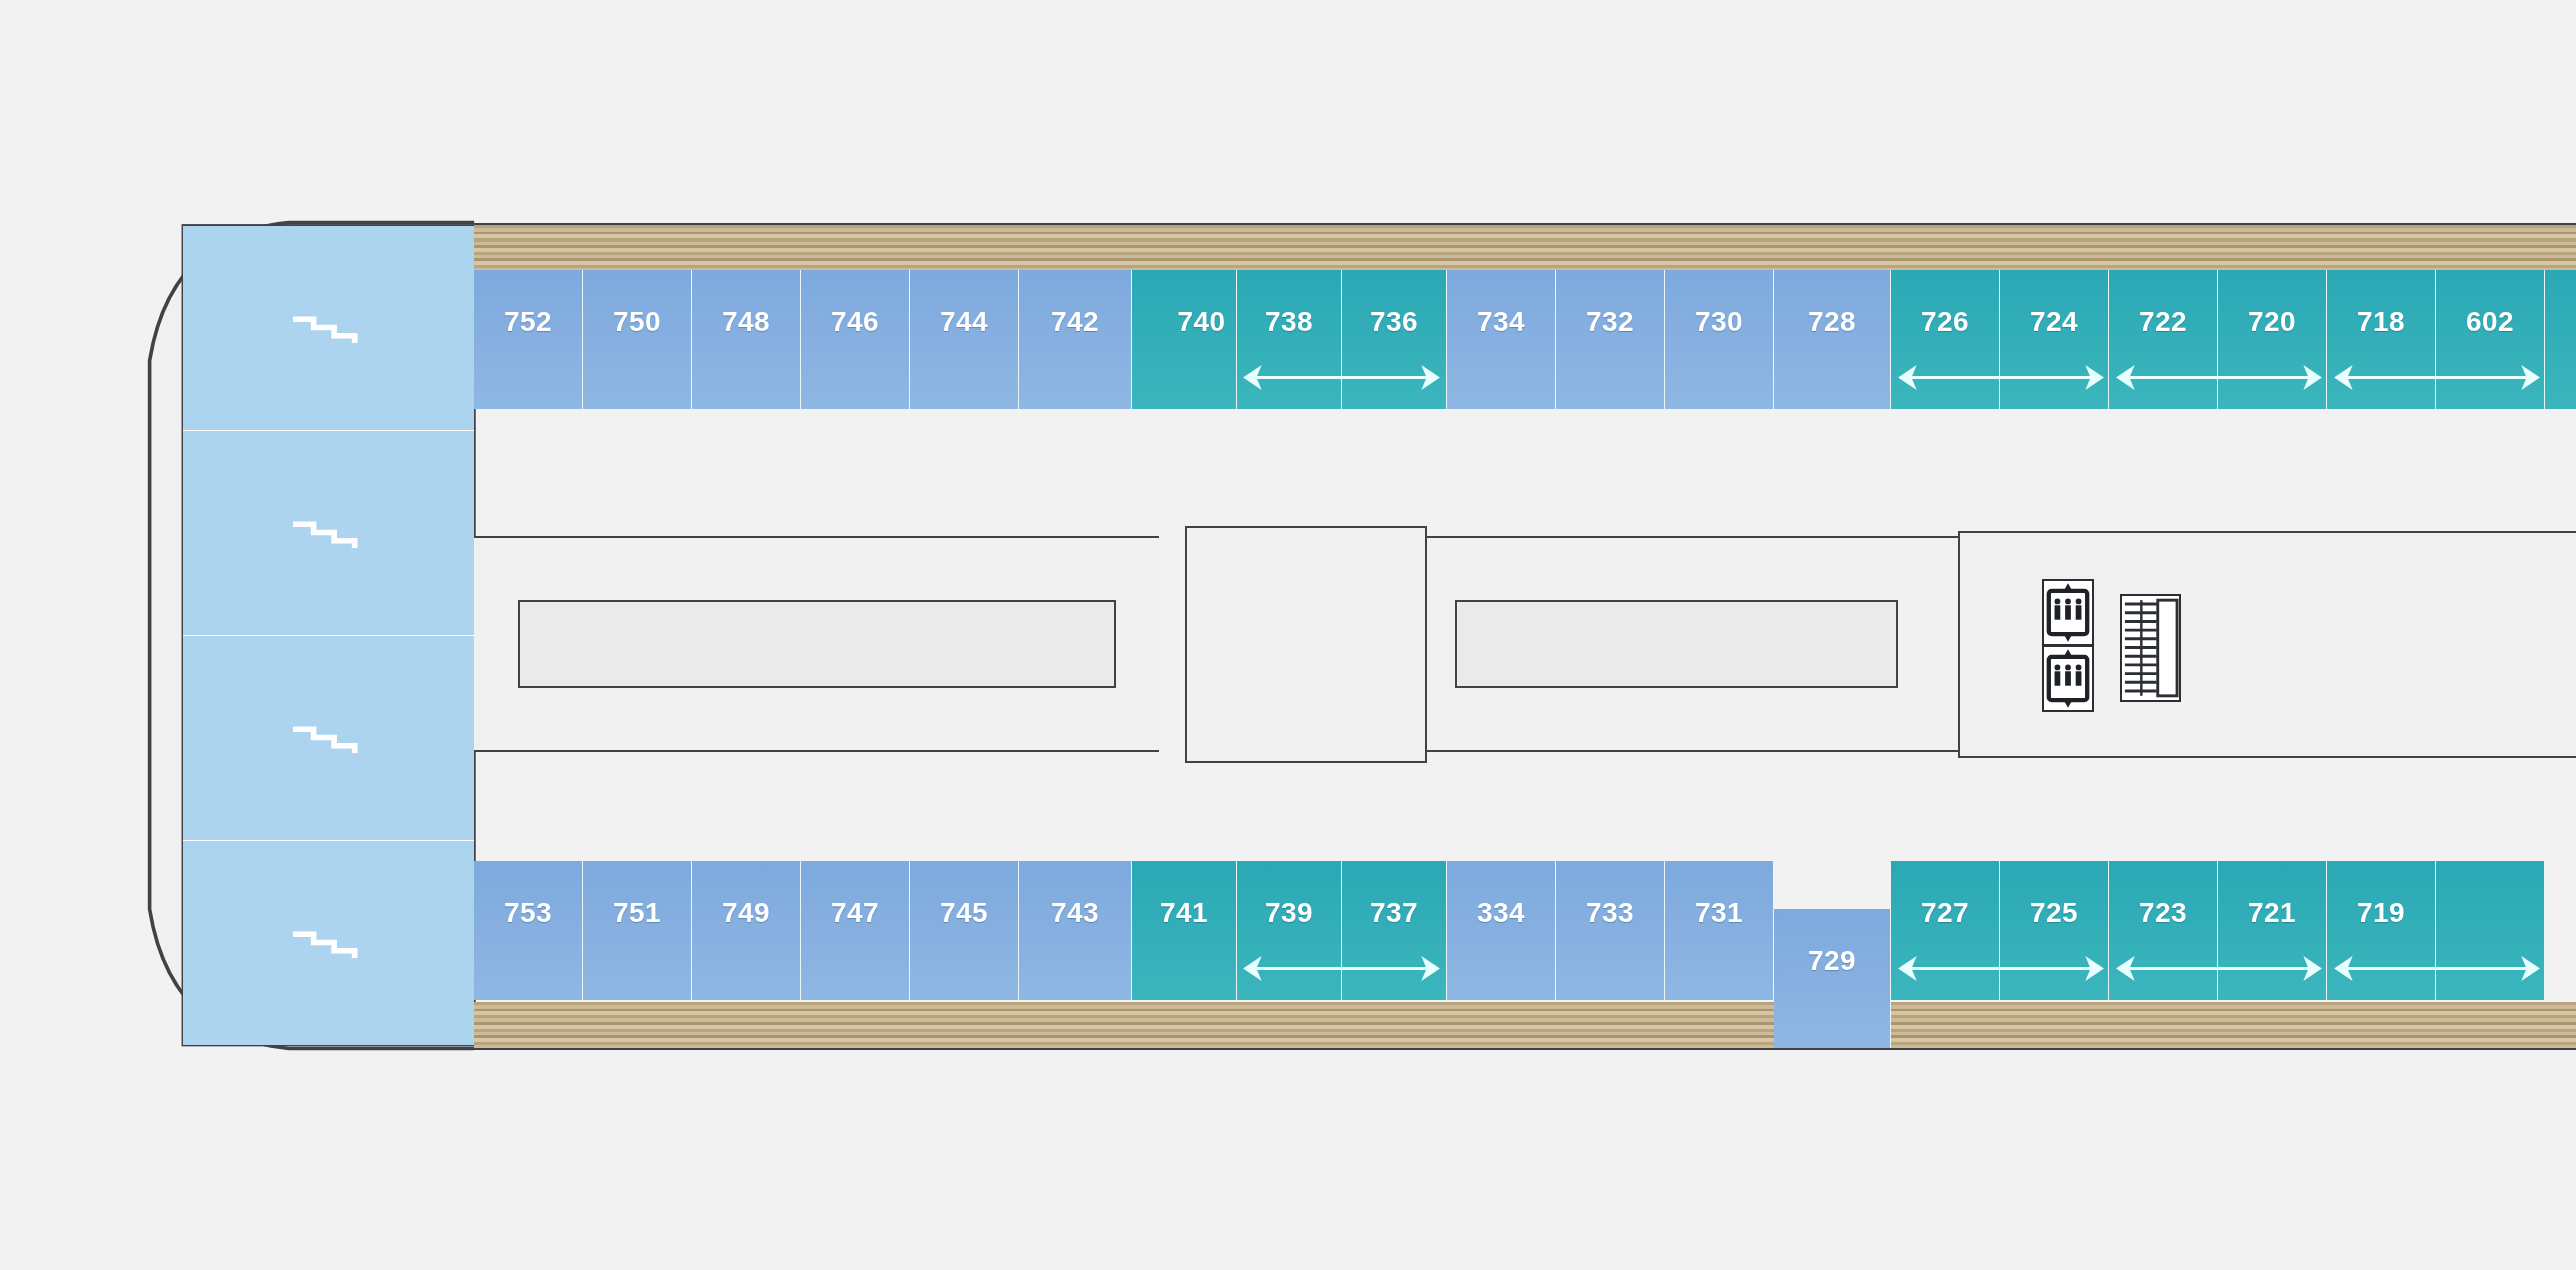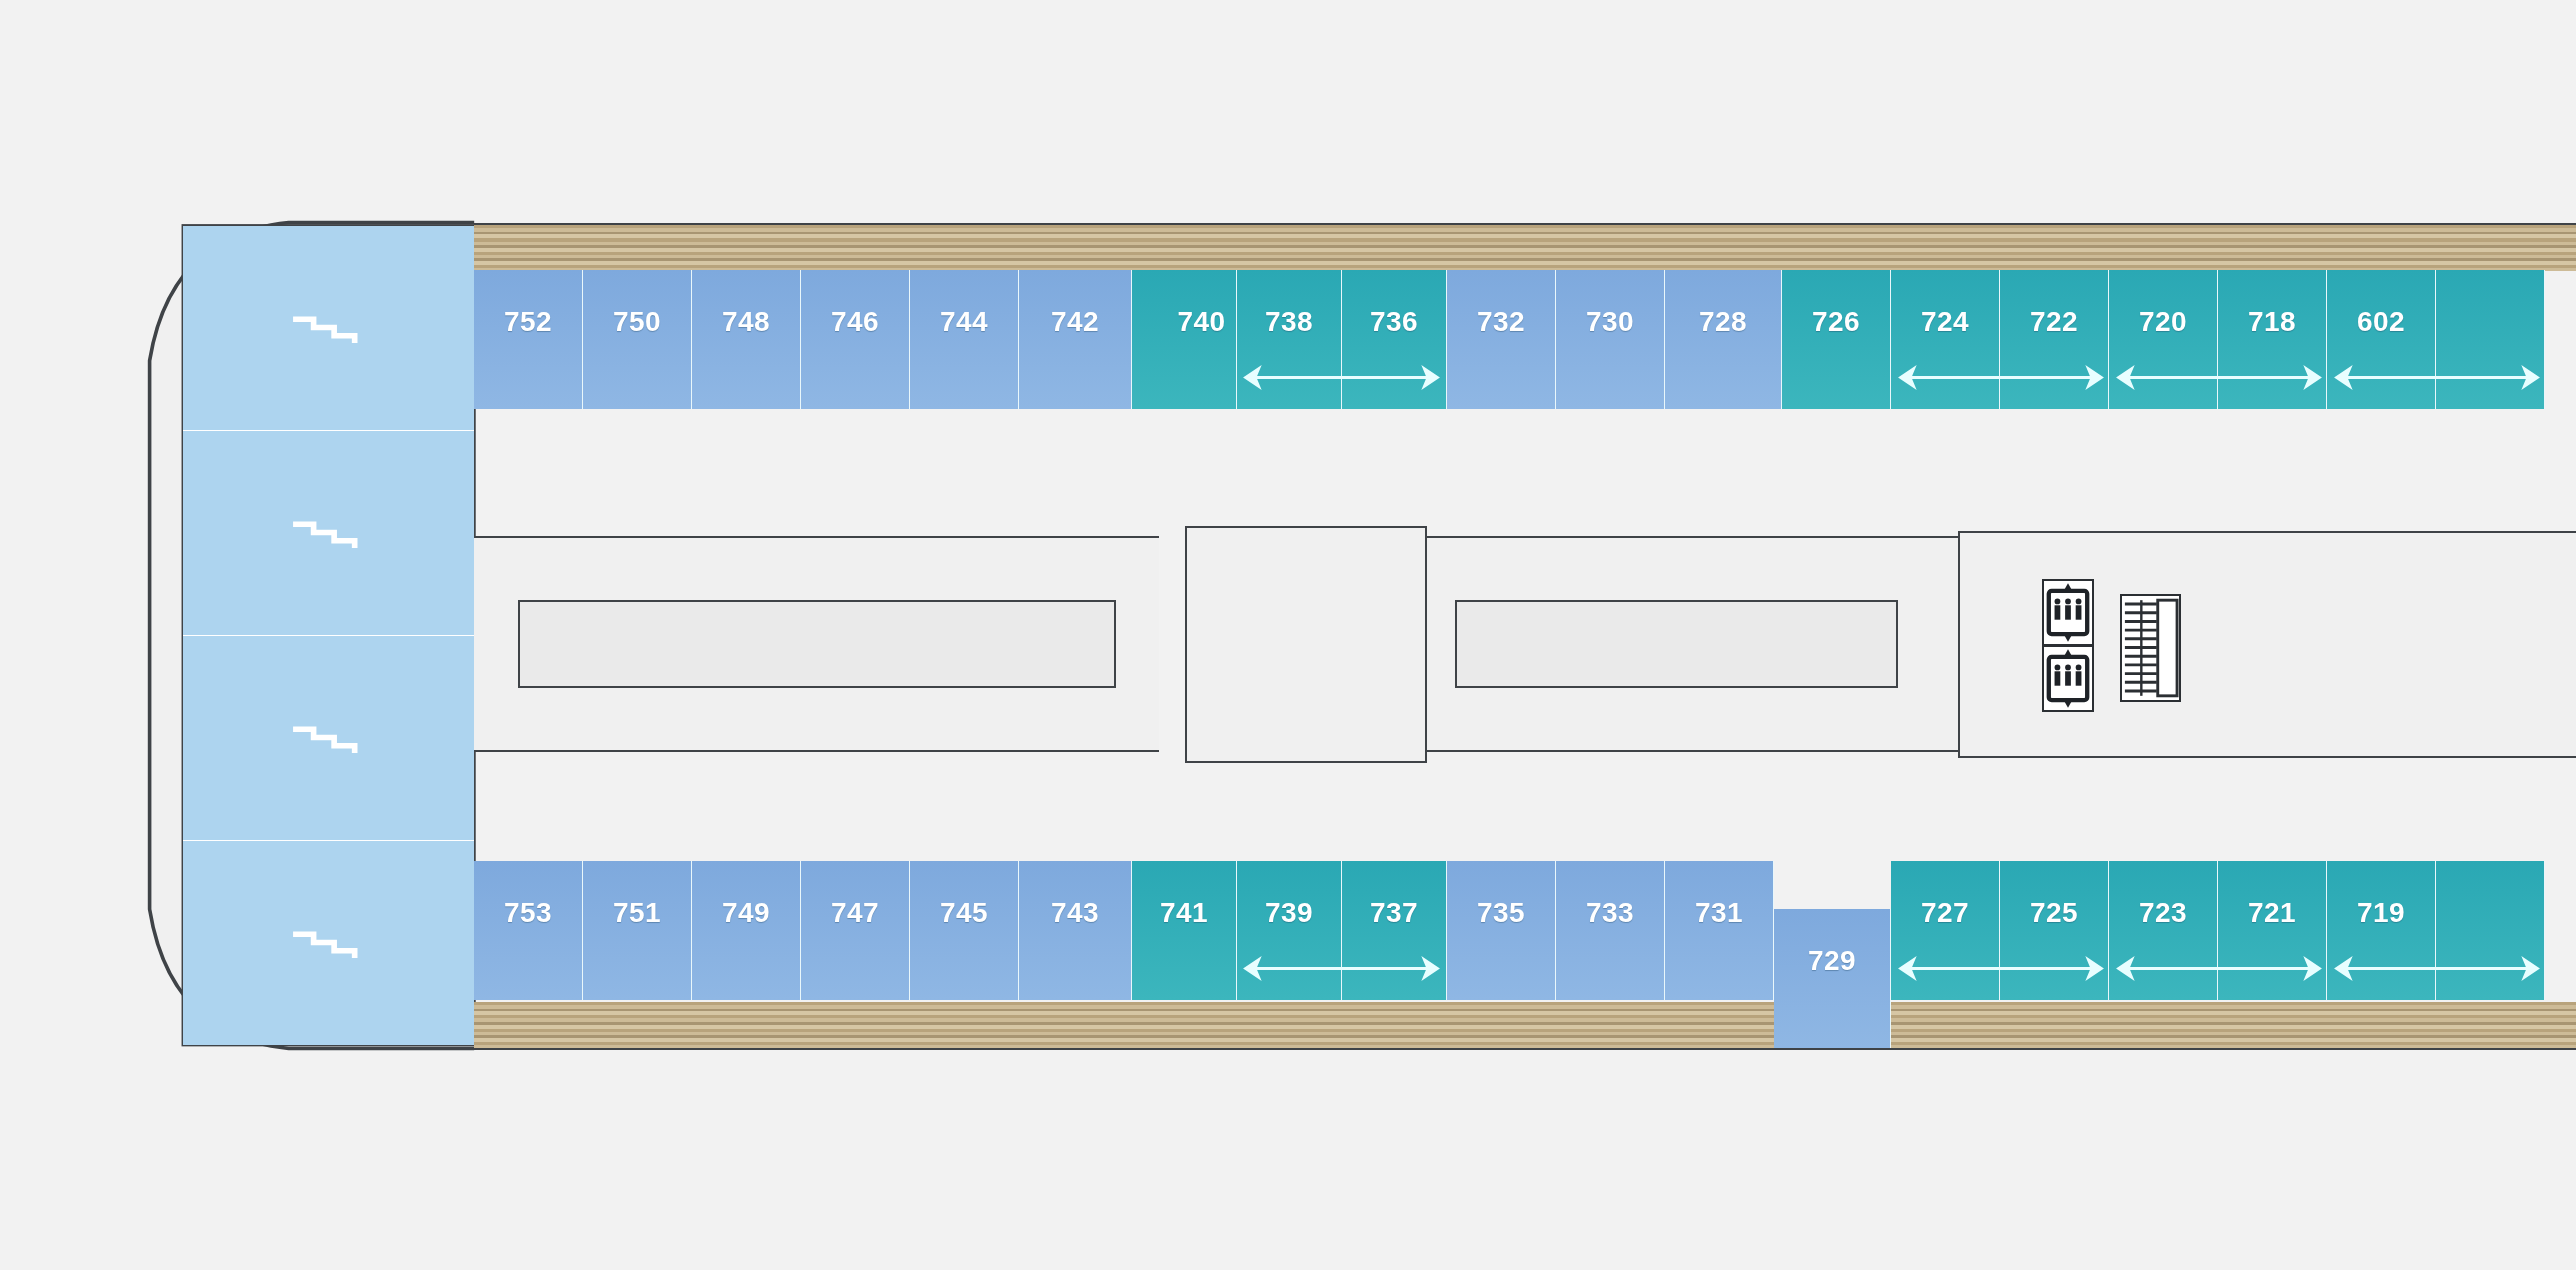--- a/index.html
+++ b/index.html
@@ -146,20 +146,23 @@
       <div class="cabin c-teal" style="width: 105px; padding-left: 35px;">
         <span class="lbl">740</span>
       </div>
       <div class="cabin c-teal" style="width: 105px;">
         <span class="lbl">738</span>
       </div>
       <div class="cabin c-teal" style="width: 105px;">
         <span class="lbl">736</span>
       </div>
       <div class="cabin c-blue" style="width: 109px;">
+        <span class="lbl">734</span>
+      </div>
+      <div class="cabin c-blue" style="width: 109px;">
         <span class="lbl">732</span>
       </div>
       <div class="cabin c-blue" style="width: 109px;">
         <span class="lbl">730</span>
       </div>
       <div class="cabin c-blue" style="width: 117px;">
         <span class="lbl">728</span>
       </div>
       <div class="cabin c-teal" style="width: 109px;">
         <span class="lbl">726</span>
@@ -250,21 +253,21 @@
       <div class="cabin c-teal" style="width: 105px;">
         <span class="lbl">741</span>
       </div>
       <div class="cabin c-teal" style="width: 105px;">
         <span class="lbl">739</span>
       </div>
       <div class="cabin c-teal" style="width: 105px;">
         <span class="lbl">737</span>
       </div>
       <div class="cabin c-blue" style="width: 109px;">
-        <span class="lbl">735</span>
+        <span class="lbl">334</span>
       </div>
       <div class="cabin c-blue" style="width: 109px;">
         <span class="lbl">733</span>
       </div>
       <div class="cabin c-blue" style="width: 109px;">
         <span class="lbl">731</span>
       </div>
       <div class="cabin c-blue" style="width: 117px; margin-top: 48px;">
         <span class="lbl">729</span>
       </div>

